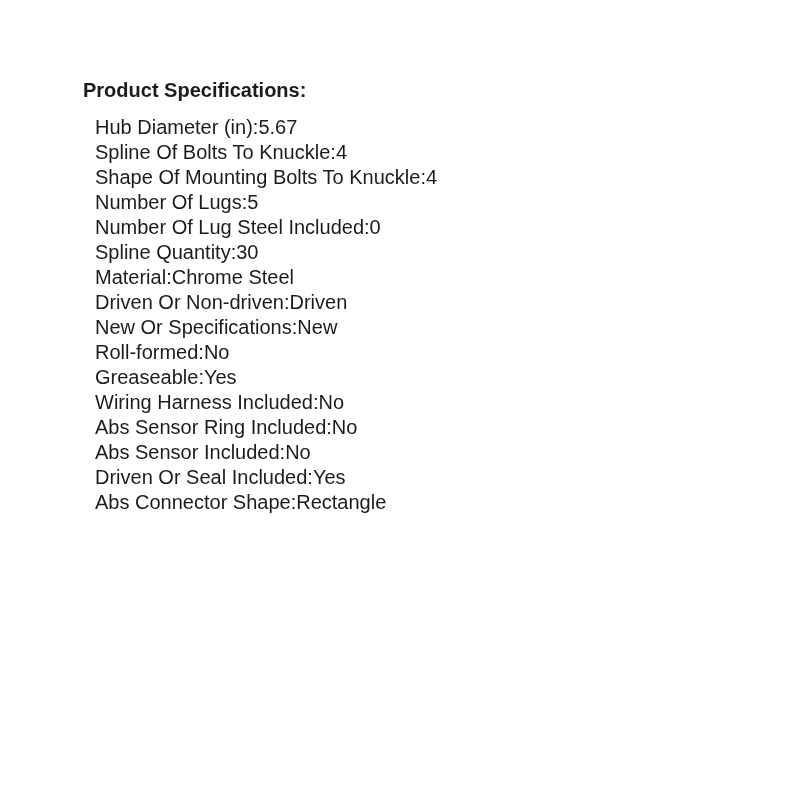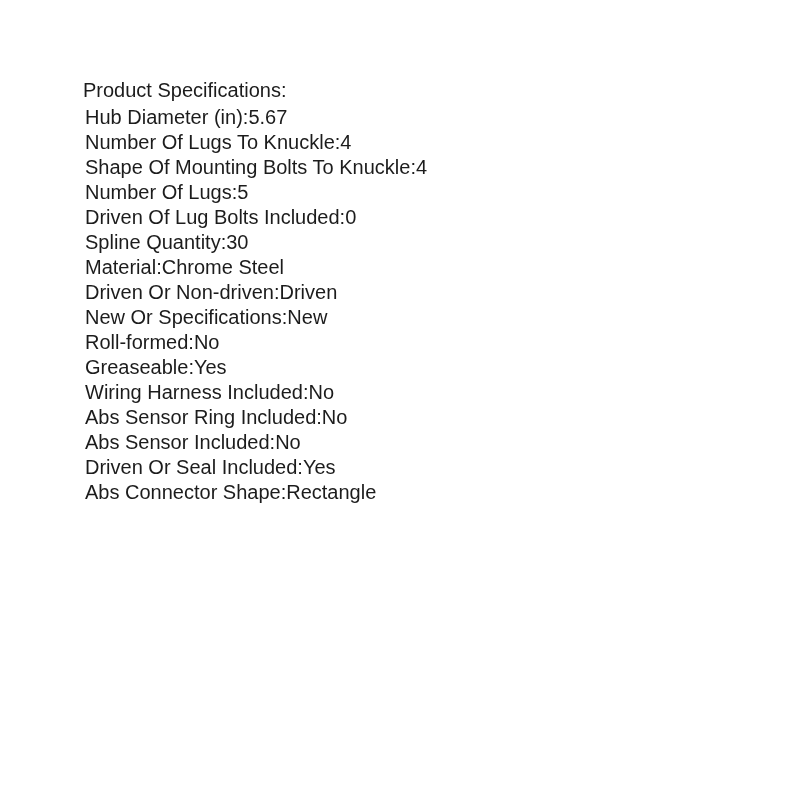--- a/index.html
+++ b/index.html
@@ -13,52 +13,52 @@
     overflow: hidden;
     font-family: "Liberation Sans", "DejaVu Sans", sans-serif;
     color: #1c1c1c;
   }
   .spec-block {
     padding: 78px 40px 0 83px;
     font-size: 20px;
     line-height: 25px;
   }
   .spec-heading {
-    font-weight: normal;
+    font-weight: bold;
     margin: 0;
     font-size: 20px;
     line-height: 25px;
   }
   .spec-list {
-    margin: 2px;
+    margin: 12px;
     padding: 0;
     list-style: none;
   }
   .spec-row {
     white-space: nowrap;
   }
   .spec-row span {
     display: inline;
   }
 </style>
 </head>
 <body>
 
 <div class="spec-block">
   <h2 class="spec-heading">Product Specifications:</h2>
   <ul class="spec-list">
   <li class="spec-row"><span>Hub Diameter (in)</span><span>:</span><span>5.67</span></li>
 
-  <li class="spec-row"><span>Number Of Lugs To Knuckle</span><span>:</span><span>4</span></li>
+  <li class="spec-row"><span>Spline Of Bolts To Knuckle</span><span>:</span><span>4</span></li>
 
   <li class="spec-row"><span>Shape Of Mounting Bolts To Knuckle</span><span>:</span><span>4</span></li>
 
   <li class="spec-row"><span>Number Of Lugs</span><span>:</span><span>5</span></li>
 
-  <li class="spec-row"><span>Driven Of Lug Bolts Included</span><span>:</span><span>0</span></li>
+  <li class="spec-row"><span>Number Of Lug Steel Included</span><span>:</span><span>0</span></li>
 
   <li class="spec-row"><span>Spline Quantity</span><span>:</span><span>30</span></li>
 
   <li class="spec-row"><span>Material</span><span>:</span><span>Chrome Steel</span></li>
 
   <li class="spec-row"><span>Driven Or Non-driven</span><span>:</span><span>Driven</span></li>
 
   <li class="spec-row"><span>New Or Specifications</span><span>:</span><span>New</span></li>
 
   <li class="spec-row"><span>Roll-formed</span><span>:</span><span>No</span></li>

